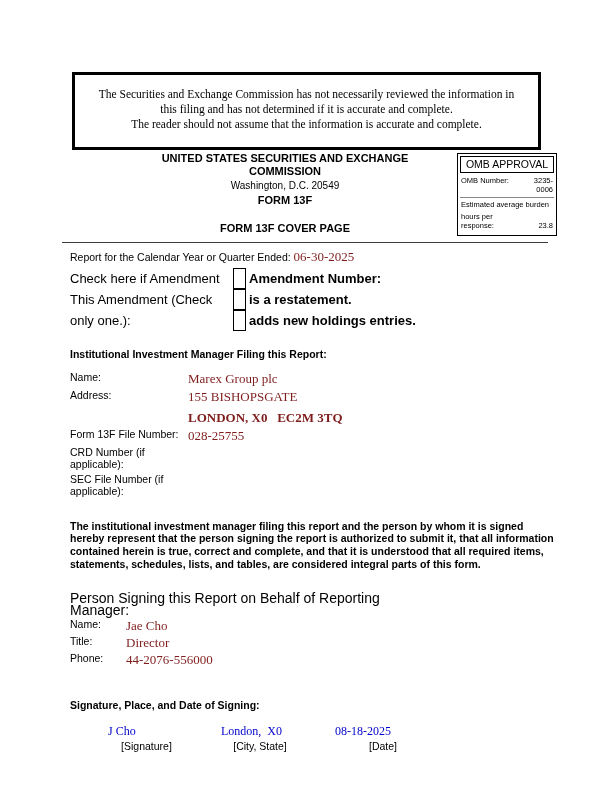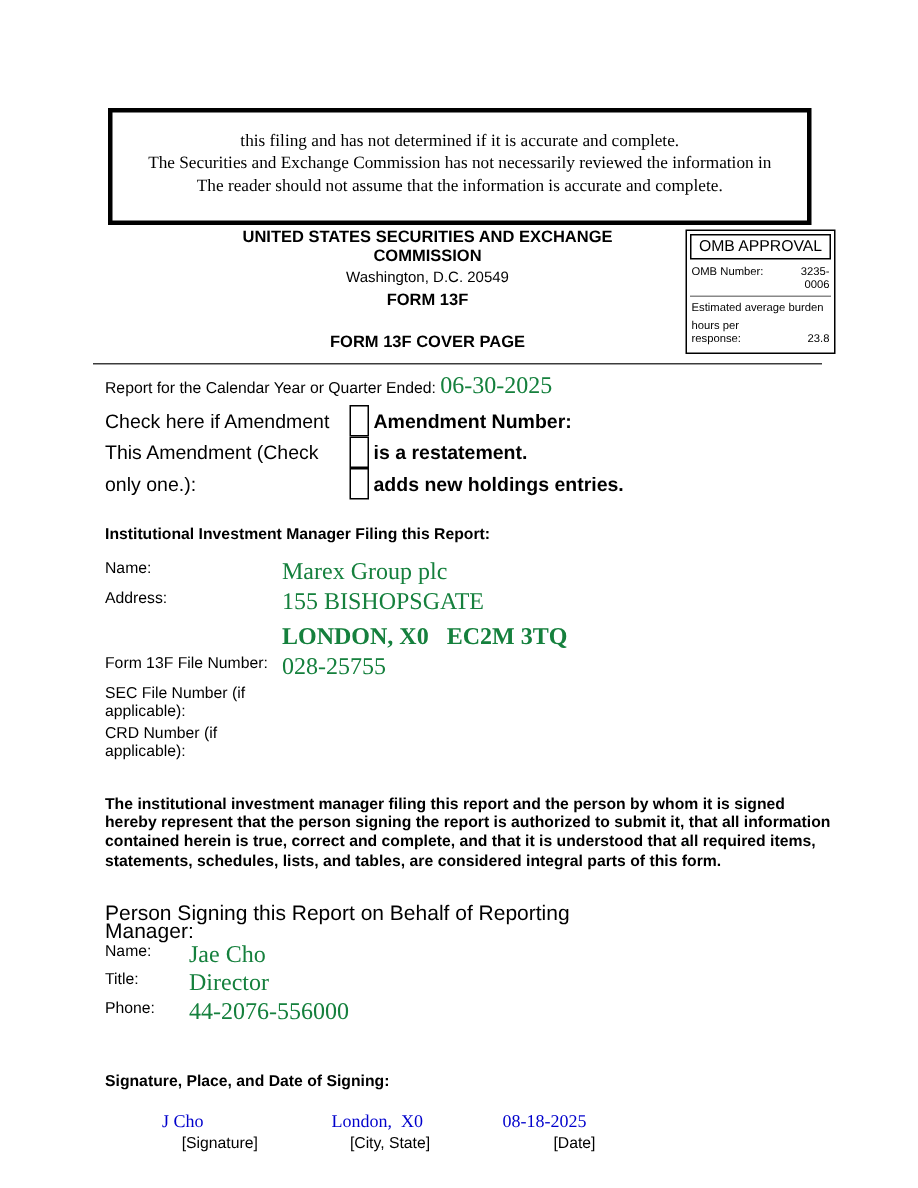--- a/index.html
+++ b/index.html
@@ -42,21 +42,21 @@
   .omb-row { display: flex; justify-content: space-between; font-size: 7.5px; padding: 3px 1px 3px; }
   .omb-row .omb-val { width: 30px; text-align: right; }
   .omb-row1 { border-bottom: 1px solid #888; }
   .omb-burden { font-size: 7.5px; padding: 2px 1px 0; }
   .omb-row2 .omb-lbl { width: 48px; }
   .omb-row2 .omb-val { align-self: flex-end; }
   
   .rule { margin-left: 62px; width: 486px; border: none; border-top: 1.5px solid #3c3c3c; }
   
   .report-line { margin: 6px 0 0 70px; font-size: 10.5px; }
-  .blue { font-family: "Liberation Serif", serif; font-size: 16px; color: #15803d; white-space: pre-wrap; }
+  .blue { font-family: "Liberation Serif", serif; font-size: 13px; color: #7f1d1d; white-space: pre-wrap; }
   .amend-grid {
     margin: 3px 0 0 70px;
     display: grid;
     grid-template-columns: 163px 13px auto;
     grid-auto-rows: 21px;
     font-size: 13px;
   }
   .amend-grid .lbl { line-height: 21px; }
   .checkbox { width: 13px; height: 21px; border: 1.5px solid #000; background: #fff; }
   .after-box { line-height: 21px; padding-left: 3px; font-weight: bold; }
@@ -79,22 +79,22 @@
   .sig-col3 { width: 96px; }
   .sig-val { font-family: "Liberation Serif", serif; font-size: 12px; color: #0000cc; white-space: pre-wrap; height: 15px; }
   .sig-lbl { font-size: 10.5px; text-align: center; margin-top: 1px; }
 </style>
 </head>
 <body>
 
 <div class="page">
 
   <div class="disclaimer">
+    <div>The Securities and Exchange Commission has not necessarily reviewed the information in</div>
     <div>this filing and has not determined if it is accurate and complete.</div>
-    <div>The Securities and Exchange Commission has not necessarily reviewed the information in</div>
     <div>The reader should not assume that the information is accurate and complete.</div>
   </div>
 
   <div class="header">
     <div class="header-center">
       <div class="agency">UNITED STATES SECURITIES AND EXCHANGE COMMISSION</div>
       <div class="dc-address">Washington, D.C. 20549</div>
       <div class="form-title">FORM 13F</div>
       <div class="cover-title">FORM 13F COVER PAGE</div>
     </div>
@@ -146,25 +146,25 @@
     </div>
     <div class="kv-row addr2">
       <div class="k"></div>
       <div class="blue">LONDON, X0   EC2M 3TQ</div>
     </div>
     <div class="kv-row">
       <div class="k">Form 13F File Number:</div>
       <div class="blue">028-25755</div>
     </div>
     <div class="kv-row">
+      <div class="k">CRD Number (if applicable):</div>
+      <div class="blue"></div>
+    </div>
+    <div class="kv-row">
       <div class="k">SEC File Number (if applicable):</div>
-      <div class="blue"></div>
-    </div>
-    <div class="kv-row">
-      <div class="k">CRD Number (if applicable):</div>
       <div class="blue"></div>
     </div>
   </div>
 
   <div class="attestation">The institutional investment manager filing this report and the person by whom it is signed hereby represent that the person signing the report is authorized to submit it, that all information contained herein is true, correct and complete, and that it is understood that all required items, statements, schedules, lists, and tables, are considered integral parts of this form.</div>
 
   <div class="signer-heading">Person Signing this Report on Behalf of Reporting Manager:</div>
 
   <div class="kv kv2">
     <div class="kv-row">

